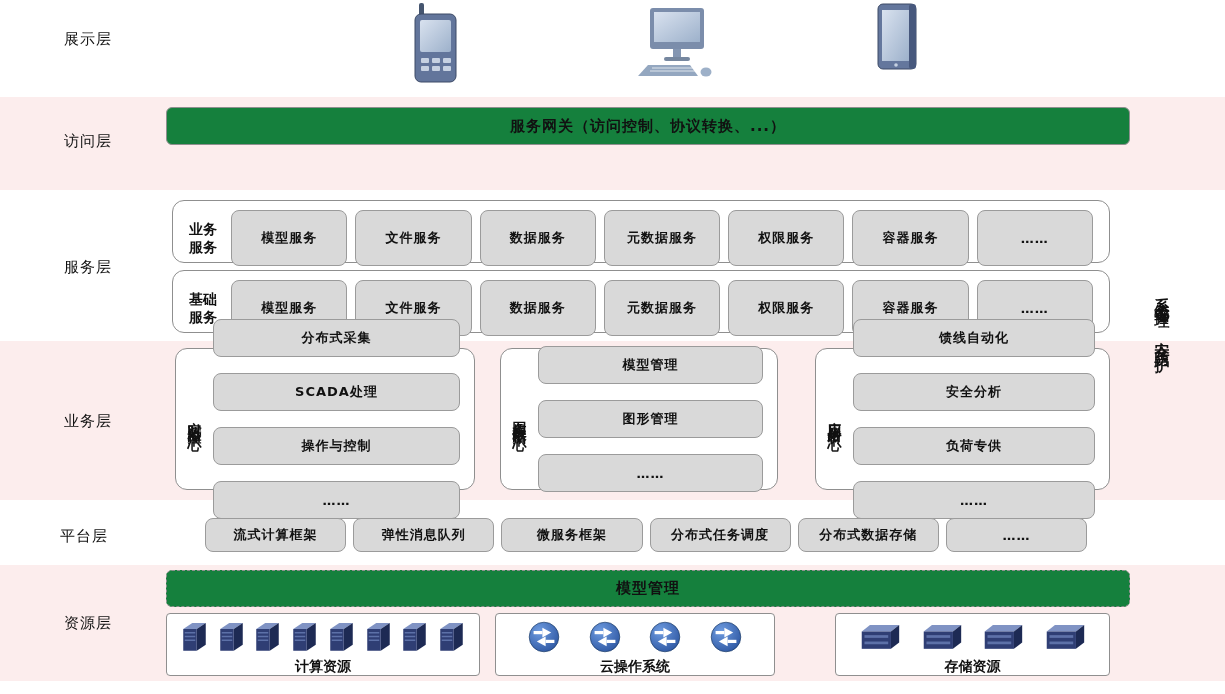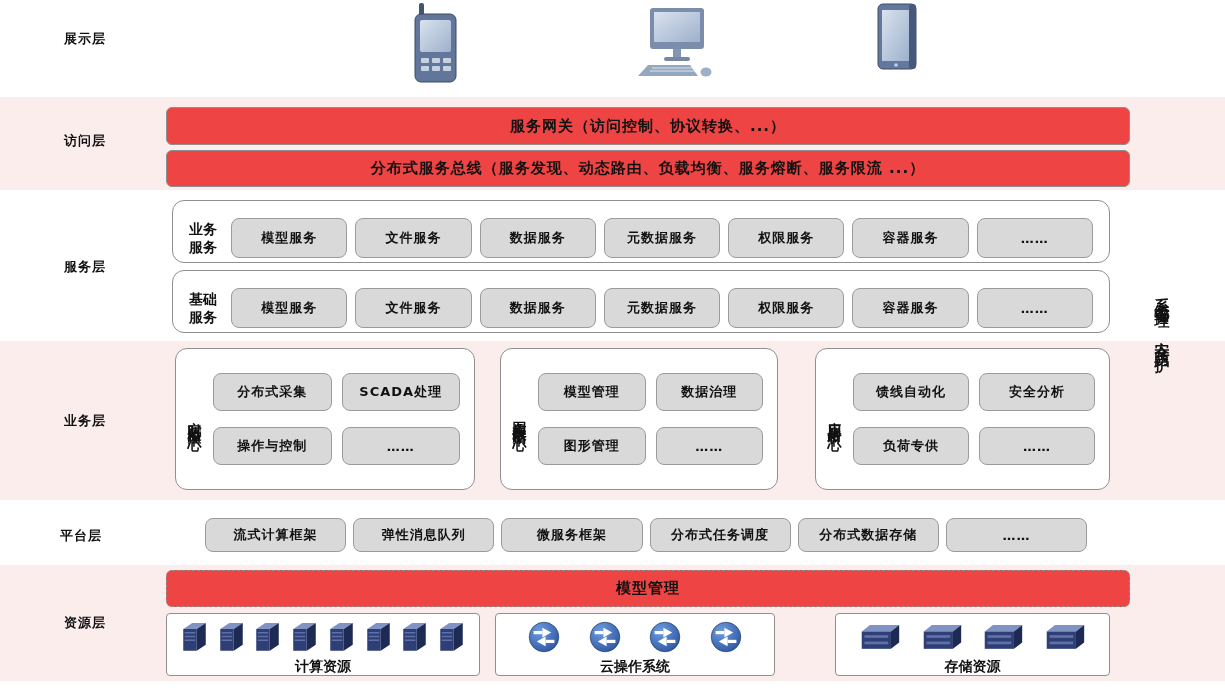--- a/index.html
+++ b/index.html
@@ -1,37 +1,37 @@
 <!DOCTYPE html>
 <html><head>
 <meta charset="utf-8">
 <style>
   *{box-sizing:border-box}
   html,body{margin:0;padding:0;background:#fff}
   .canvas{position:relative;width:1225px;height:694px;background:#ffffff;
           font-family:"DejaVu Sans","Liberation Sans",sans-serif;color:#111;overflow:hidden}
   .band{position:absolute;left:0;width:1225px}
   .pink{background:#fceded}
-  .layer-label{position:absolute;font-size:13px;font-weight:bold;letter-spacing:1px}
-  .pill{position:absolute;background:#ef4444;border:1px solid #8f8f8f;border-radius:6px;
+  .layer-label{position:absolute;font-size:15px;font-weight:normal;letter-spacing:1px}
+  .pill{position:absolute;background:#15803d;border:1px solid #8f8f8f;border-radius:6px;
         display:flex;align-items:center;justify-content:center;font-size:15px;font-weight:bold;letter-spacing:1px}
   .pill.dashed{border-style:dashed}
   .svc{position:absolute;background:#fff;border:1px solid #8f8f8f;border-radius:12px;
        display:flex;align-items:center;padding:13px 16px 0 14px;gap:12px}
   .grp-name{width:32px;font-size:14px;font-weight:bold;line-height:1.3;word-break:break-all;
             text-align:center;flex:none}
   .btn-row{flex:1;display:flex;gap:8px;align-items:center}
-  .btn{background:#d9d9d9;border:1px solid #9b9b9b;border-radius:8px;height:40px;flex:1;
+  .btn{background:#d9d9d9;border:1px solid #9b9b9b;border-radius:8px;height:56px;flex:1;
        display:flex;align-items:center;justify-content:center;font-size:13px;font-weight:bold;
        letter-spacing:1px;white-space:nowrap}
   .center{position:absolute;background:#fff;border:1px solid #8f8f8f;border-radius:12px;
           display:flex;align-items:center;padding:0 14px 0 10px;gap:9px}
   .vert{writing-mode:vertical-rl;text-orientation:upright;font-size:14px;font-weight:bold;
         letter-spacing:3px;flex:none}
-  .grid2{flex:1;display:grid;grid-template-columns:1fr 1fr;gap:16px 10px}
+  .grid2{flex:1;display:grid;grid-template-columns:1fr;gap:16px 10px}
   .grid2 .btn{height:38px}
   .plat-row{position:absolute;display:flex;gap:7px}
   .plat-row .btn{height:34px}
   .resbox{position:absolute;background:#fff;border:1px solid #8f8f8f;border-radius:4px;
           display:flex;flex-direction:column;align-items:center;padding:1px 4px 1px 4px}
   .icon-row{flex:1;display:flex;align-items:center;justify-content:space-evenly;width:100%}
   .res-label{font-size:14px;font-weight:bold;line-height:16px}
   .vside{position:absolute;writing-mode:vertical-rl;text-orientation:upright;
          font-size:15px;font-weight:bold;letter-spacing:5px}
   .devicon{position:absolute}
@@ -117,23 +117,20 @@
   <svg class="devicon" style="left:877px;top:3px" width="42" height="68" viewBox="0 0 42 68">
     <rect x="1" y="1" width="38" height="65" rx="5" fill="#64779d" stroke="#3c4a66"></rect>
     <rect x="32" y="1" width="7" height="65" rx="3" fill="#47587d"></rect>
     <rect x="5" y="7" width="27" height="51" fill="url(#gradScreen)"></rect>
     <circle cx="19" cy="62" r="1.8" fill="#c6d1e2"></circle>
   </svg>
 
   <div class="pill" style="left:166px;top:107px;width:964px;height:38px">
     <span>服务网关（访问控制、协议转换、...）</span>
   </div>
-  <div class="pill" style="left:166px;top:150px;width:964px;height:37px">
-    <span>分布式服务总线（服务发现、动态路由、负载均衡、服务熔断、服务限流 ...）</span>
-  </div>
 
   <div class="svc" style="left:172px;top:200px;width:938px;height:63px">
     <div class="grp-name">业务服务</div>
     <div class="btn-row">
       <div class="btn">模型服务</div>
       <div class="btn">文件服务</div>
       <div class="btn">数据服务</div>
       <div class="btn">元数据服务</div>
       <div class="btn">权限服务</div>
       <div class="btn">容器服务</div>
@@ -161,21 +158,20 @@
       <div class="btn">SCADA处理</div>
       <div class="btn">操作与控制</div>
       <div class="btn">……</div>
     </div>
   </div>
 
   <div class="center" style="left:500px;top:348px;width:278px;height:142px">
     <div class="vert">图模数据中心</div>
     <div class="grid2">
       <div class="btn">模型管理</div>
-      <div class="btn">数据治理</div>
       <div class="btn">图形管理</div>
       <div class="btn">……</div>
     </div>
   </div>
 
   <div class="center" style="left:815px;top:348px;width:295px;height:142px">
     <div class="vert">应用分析中心</div>
     <div class="grid2">
       <div class="btn">馈线自动化</div>
       <div class="btn">安全分析</div>

